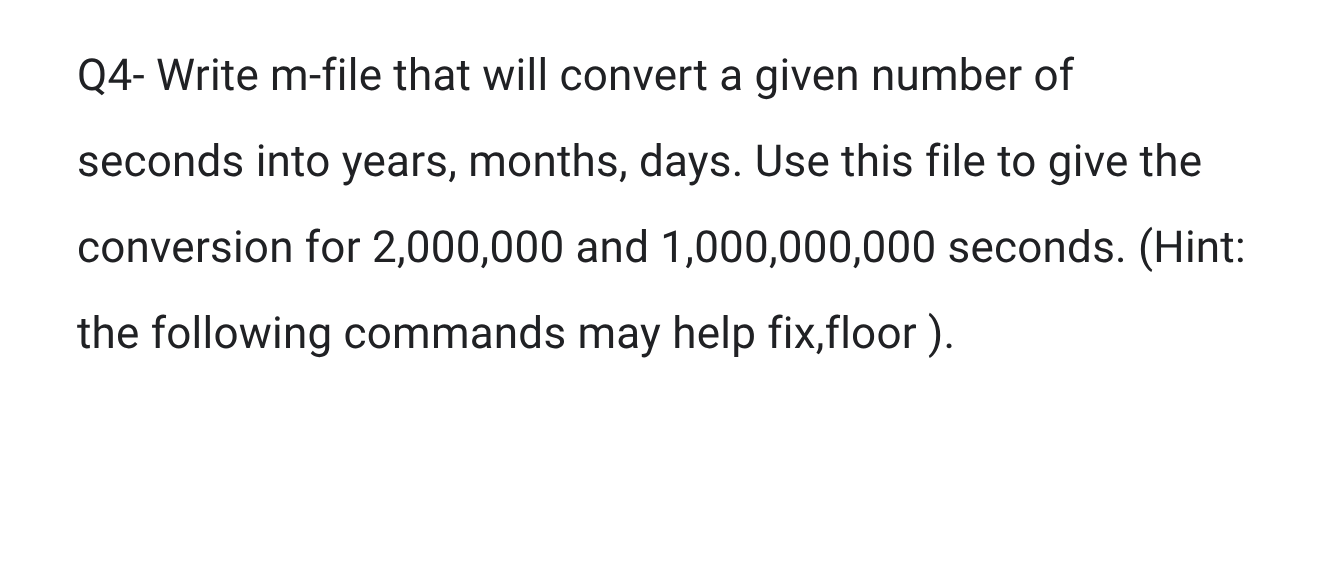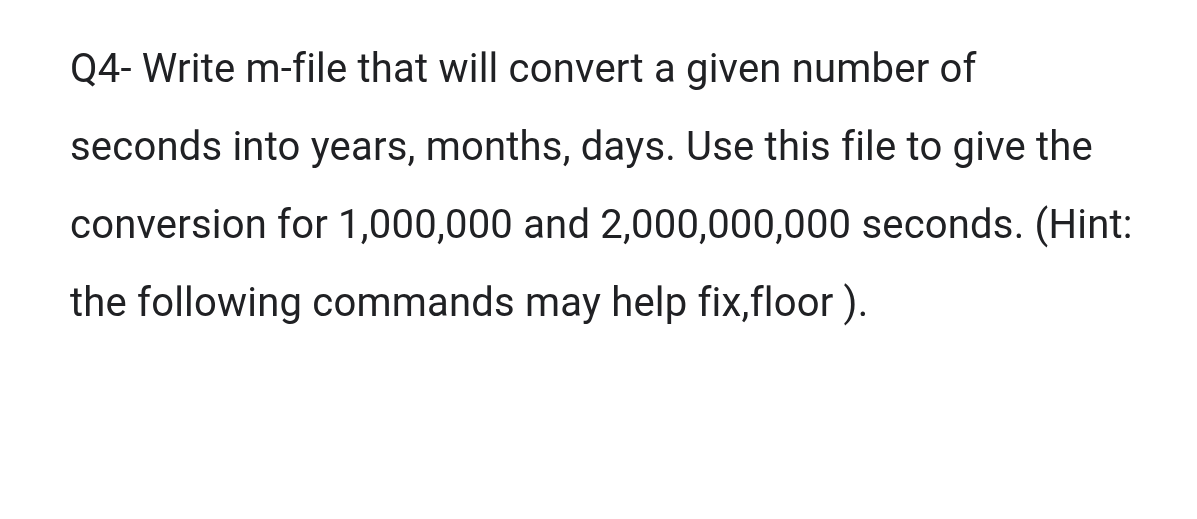--- a/index.html
+++ b/index.html
@@ -20,13 +20,13 @@
       font-size: 40px;
       line-height: 1.95;
       color: #202124;
       letter-spacing: 0.2px;
       font-weight: 400;
     }
   </style>
 </head>
 <body>
 
-<div class="question-text">Q4- Write m-file that will convert a given number of seconds into years, months, days. Use this file to give the conversion for 1,000,000 and 2,000,000,000 seconds. (Hint: the following commands may help fix,floor ).</div>
+<div class="question-text">Q4- Write m-file that will convert a given number of seconds into years, months, days. Use this file to give the conversion for 2,000,000 and 1,000,000,000 seconds. (Hint: the following commands may help fix,floor ).</div>
 
 </body></html>

